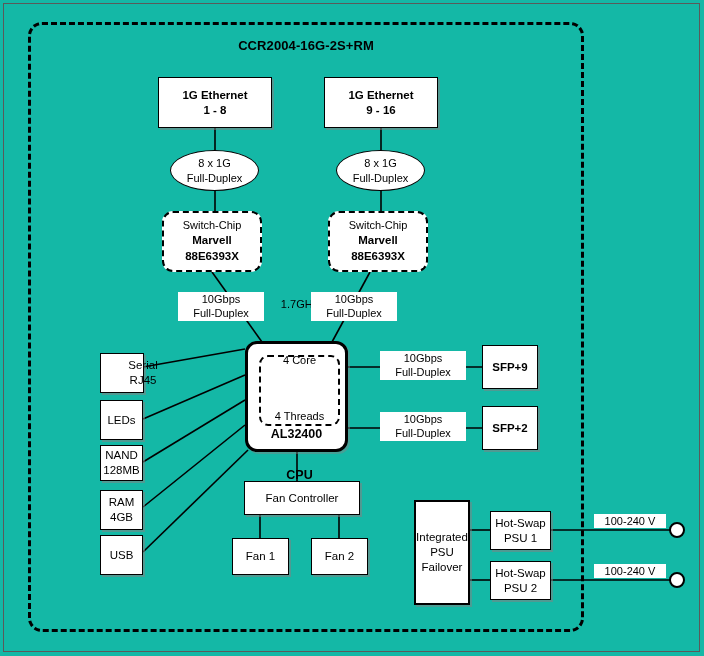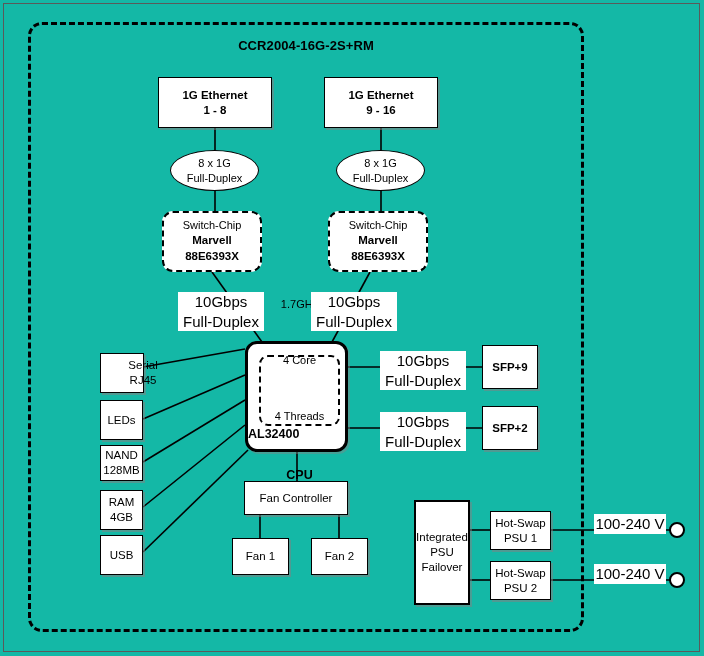--- a/index.html
+++ b/index.html
@@ -124,21 +124,21 @@
   .cpu-inner .cpu-word {
     font-weight: bold;
     font-size: 12.5px;
     margin-top: 3px;
   }
   .cpu-model {
     position: absolute;
     left: 0;
     right: 0;
     bottom: 8px;
-    text-align: left;
+    text-align: center;
     font-size: 12.5px;
     font-weight: bold;
     color: #000;
     margin-top: 24px;
   }
   .chip {
     position: absolute;
     box-sizing: border-box;
     background: #ffffff;
     border: 2.6px dashed #000000;
@@ -153,21 +153,21 @@
     text-align: center;
     z-index: 3;
   }
   .chip .b {
     font-weight: bold;
     font-size: 11.5px;
   }
   .wlabel {
     position: absolute;
     background: #ffffff;
-    font-size: 15px;
+    font-size: 11px;
     line-height: 1.3;
     color: #000;
     text-align: center;
     z-index: 4;
     padding: 0 1px;
   }
   .connector {
     position: absolute;
     box-sizing: border-box;
     width: 16px;
@@ -300,21 +300,21 @@
     <div>Full-Duplex</div>
   </div>
 
   <div class="box bold" style="left:482px; top:345px; width:56px; height:44px;">
     <span>SFP+9</span>
   </div>
   <div class="box bold" style="left:482px; top:406px; width:56px; height:44px;">
     <span>SFP+2</span>
   </div>
 
-  <div class="box" style="left:244px; top:481px; width:104px; height:34px;">
+  <div class="box" style="left:244px; top:481px; width:116px; height:34px;">
     <span>Fan Controller</span>
   </div>
   <div class="box" style="left:232px; top:538px; width:57px; height:37px;">
     <span>Fan 1</span>
   </div>
   <div class="box" style="left:311px; top:538px; width:57px; height:37px;">
     <span>Fan 2</span>
   </div>
 
   <div class="box thick" style="left:414px; top:500px; width:56px; height:105px;">

